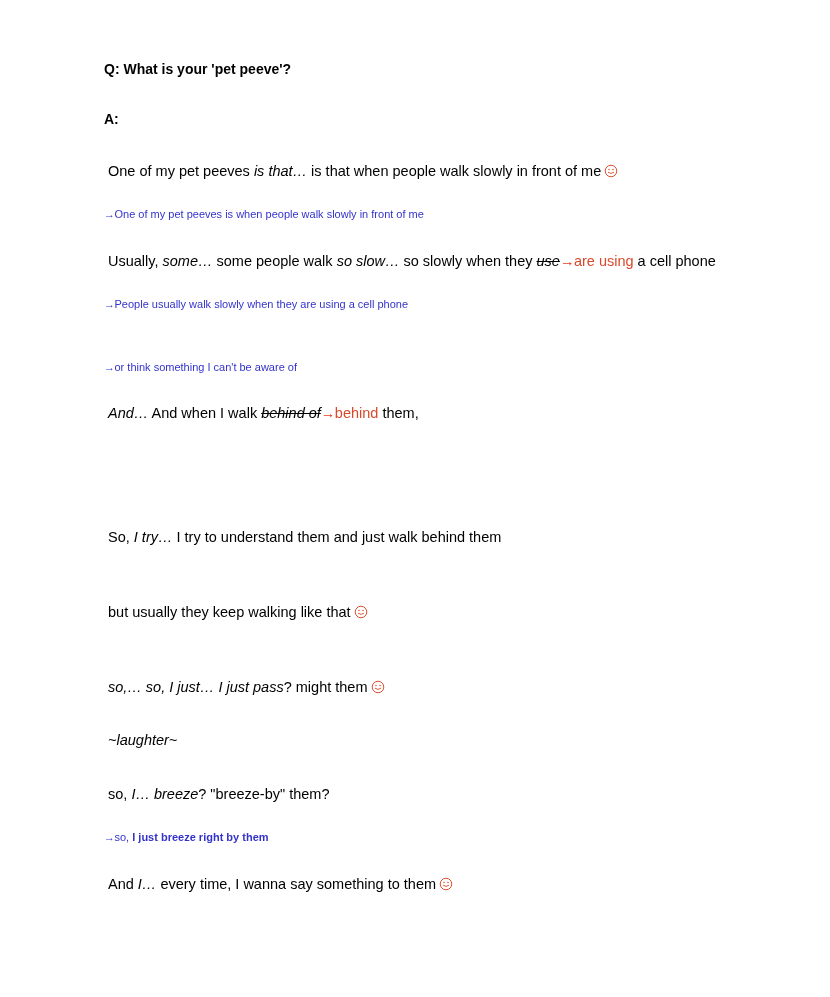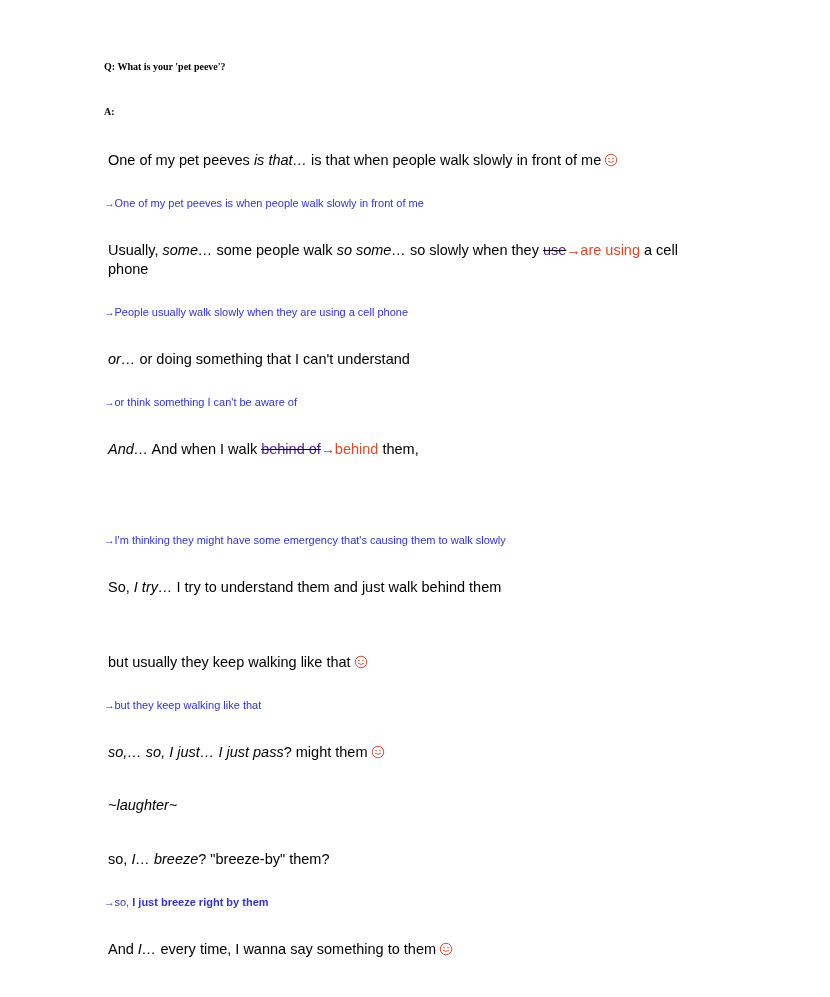--- a/index.html
+++ b/index.html
@@ -20,26 +20,25 @@
     height: 997px;
     background: #ffffff;
     box-sizing: border-box;
     padding: 56px 104px 0 104px;
   }
   .doc {
     width: 622px;
   }
   .q-heading,
   .a-heading {
-    font-size: 10px;
+    font-size: 14px;
     font-weight: bold;
     line-height: 1.35;
     color: #000000;
     margin: 0;
-    font-family: Liberation Serif, serif;
   }
   .q-heading { padding-top: 4px; }
   .spacer-q-a { height: 31px; }
   .spacer-a-body { height: 29px; }
 
   .line {
     font-size: 14.5px;
     line-height: 1.33;
     color: #000000;
     margin: 4px;
@@ -61,21 +60,22 @@
   .revision .bold-rev {
     font-weight: bold;
     text-align: center;
   }
 
   i, .ital { font-style: italic; }
 
   .strike {
     text-decoration: line-through;
     text-decoration-color: #000000;
-    color: #4c1d95;
+    color: #000000;
+    font-style: italic;
   }
   .correction {
     color: #d94a2b;
   }
   .correction .arrow-red {
     color: #e03c1f;
     letter-spacing: -0.5px;
   }
 
   .emoji {
@@ -104,45 +104,42 @@
     <div id="blocks">
         <p class="line"><span>One of my pet peeves </span><i>is that…</i><span> is that when people walk slowly in front of me</span><span class="emoji"><svg viewBox="0 0 16 16" width="14" height="14" xmlns="http://www.w3.org/2000/svg">
               <circle cx="8" cy="8" r="6.6" fill="none" stroke="#d94a2b" stroke-width="1.1"></circle>
               <circle cx="5.7" cy="6.3" r="0.85" fill="#d94a2b"></circle>
               <circle cx="10.3" cy="6.3" r="0.85" fill="#d94a2b"></circle>
               <path d="M4.9 9.6 Q8 12.2 11.1 9.6" fill="none" stroke="#d94a2b" stroke-width="1.05" stroke-linecap="round"></path>
             </svg></span></p>
         <div class="gap-sm"></div>
         <p class="revision"><span class="arrow">→</span><span>One of my pet peeves is when people walk slowly in front of me</span></p>
         <div class="gap-md"></div>
-        <p class="line"><span>Usually, </span><i>some…</i><span> some people walk </span><i>so some…</i><span> so slowly when they </span><span class="strike">use</span><span class="correction"><span class="arrow-red">→</span>are using</span><span> a cell phone</span></p>
+        <p class="line"><span>Usually, </span><i>some…</i><span> some people walk </span><i>so slow…</i><span> so slowly when they </span><span class="strike">use</span><span class="correction"><span class="arrow-red">→</span>are using</span><span> a cell phone</span></p>
         <div class="gap-sm"></div>
         <p class="revision"><span class="arrow">→</span><span>People usually walk slowly when they are using a cell phone</span></p>
         <div class="gap-md"></div>
-        <p class="line"><i>or…</i><span> or doing something that I can't understand</span></p>
         <div class="gap-sm"></div>
         <p class="revision"><span class="arrow">→</span><span>or think something I can't be aware of</span></p>
         <div class="gap-md"></div>
         <p class="line"><i>And…</i><span> And when I walk </span><span class="strike">behind of</span><span class="correction"><span class="arrow-red">→</span>behind</span><span> them,</span></p>
         <div class="gap-sm"></div>
         <div class="gap-md"></div>
         <div class="gap-sm"></div>
-        <p class="revision"><span class="arrow">→</span><span>I'm thinking they might have some emergency that's causing them to walk slowly</span></p>
         <div class="gap-md"></div>
         <p class="line"><span>So, </span><i>I try…</i><span> I try to understand them and just walk behind them</span></p>
         <div class="gap-sm"></div>
         <div class="gap-md"></div>
         <p class="line"><span>but usually they keep walking like that</span><span class="emoji"><svg viewBox="0 0 16 16" width="14" height="14" xmlns="http://www.w3.org/2000/svg">
               <circle cx="8" cy="8" r="6.6" fill="none" stroke="#d94a2b" stroke-width="1.1"></circle>
               <circle cx="5.7" cy="6.3" r="0.85" fill="#d94a2b"></circle>
               <circle cx="10.3" cy="6.3" r="0.85" fill="#d94a2b"></circle>
               <path d="M4.9 9.6 Q8 12.2 11.1 9.6" fill="none" stroke="#d94a2b" stroke-width="1.05" stroke-linecap="round"></path>
             </svg></span></p>
         <div class="gap-sm"></div>
-        <p class="revision"><span class="arrow">→</span><span>but they keep walking like that</span></p>
         <div class="gap-md"></div>
         <p class="line"><i>so,… so, I just… I just pass</i><span>? might them</span><span class="emoji"><svg viewBox="0 0 16 16" width="14" height="14" xmlns="http://www.w3.org/2000/svg">
               <circle cx="8" cy="8" r="6.6" fill="none" stroke="#d94a2b" stroke-width="1.1"></circle>
               <circle cx="5.7" cy="6.3" r="0.85" fill="#d94a2b"></circle>
               <circle cx="10.3" cy="6.3" r="0.85" fill="#d94a2b"></circle>
               <path d="M4.9 9.6 Q8 12.2 11.1 9.6" fill="none" stroke="#d94a2b" stroke-width="1.05" stroke-linecap="round"></path>
             </svg></span></p>
         <div class="gap-md"></div>
         <p class="line"><i>~laughter~</i></p>
         <div class="gap-md"></div>

